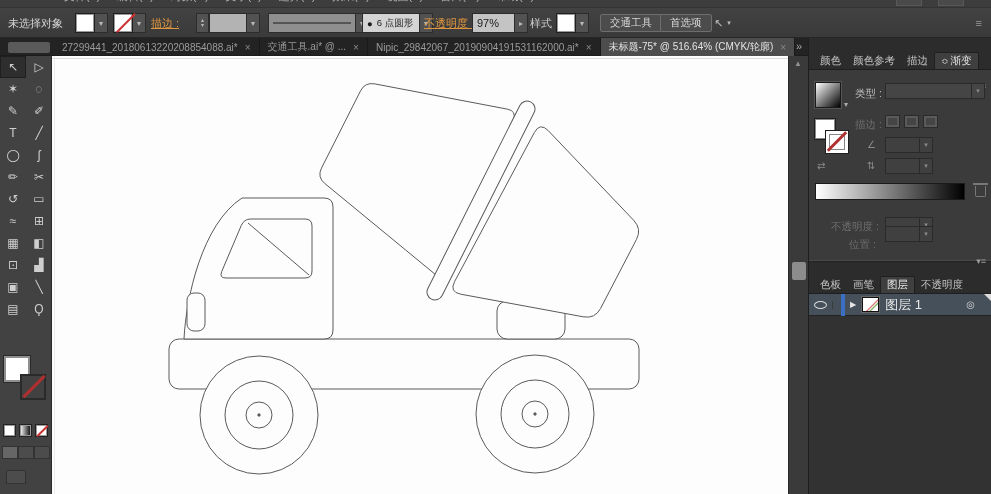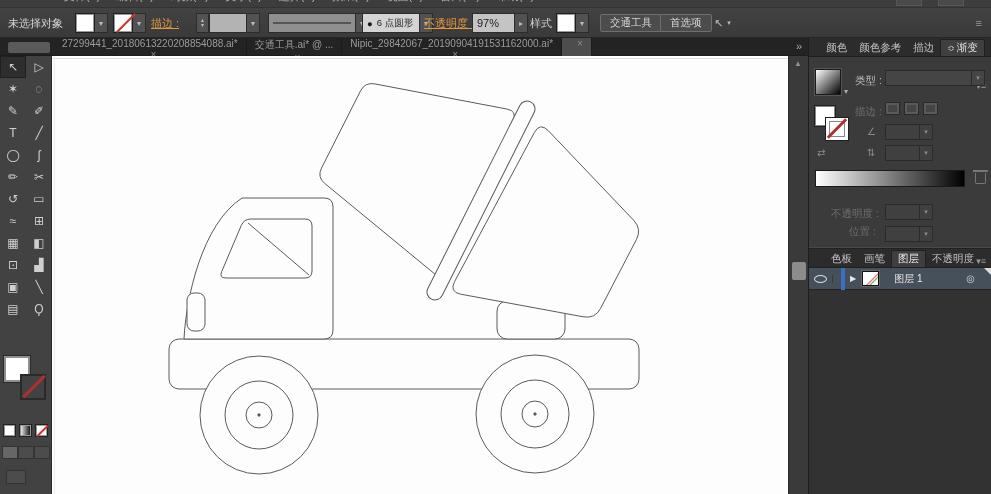--- a/index.html
+++ b/index.html
@@ -26,21 +26,21 @@
   .cb-link { color:#e0963e; text-decoration:underline; }
   .stepper { width:13px; height:20px; background:#525252; border:1px solid #2c2c2c; display:flex; flex-direction:column; align-items:center; justify-content:center; font-size:6px; color:#bbb; line-height:5px; }
   .field { height:20px; border:1px solid #2c2c2c; display:flex; align-items:center; padding:0 4px; color:#1c1c1c; }
   .btn { height:18px; padding:0 9px; background:#4c4c4c; border:1px solid #6e6e6e; border-radius:2px; color:#d8d8d8; display:flex; align-items:center; font-size:10.5px; }
   .cb-menu-icon { color:#9a9a9a; font-size:11px; letter-spacing:1px; }
 
   
   .tabbar { position:absolute; left:0; top:38px; width:808px; height:18px; background:#232323; border-bottom:1px solid #1c1c1c; }
   .tab-stub { position:absolute; left:8px; top:4px; width:42px; height:11px; background:#5a5a5a; border-radius:2px; }
   .dtabs { position:absolute; left:54px; top:0; height:18px; display:flex; }
-  .dtab { height:18px; display:flex; align-items:center; padding:0 8px; color:#9b9b9b; font-size:10px; border-right:1px solid #1a1a1a; cursor:default; white-space:nowrap;flex-direction:column; }
+  .dtab { height:18px; display:flex; align-items:center; padding:0 8px; color:#9b9b9b; font-size:10px; border-right:1px solid #1a1a1a; cursor:default; white-space:nowrap; }
   .dtab.active { background:#4d4d4d; color:#e2e2e2; }
   .dtab-close { margin-left:7px; color:#8a8a8a; font-size:10px; }
   .tab-overflow { position:absolute; right:6px; top:2px; color:#aaa; font-size:11px; }
 
   
   .toolbar { position:absolute; left:0; top:56px; width:52px; height:438px; background:#424242; border-right:1px solid #2a2a2a; }
   .tool-grid { display:grid; grid-template-columns:26px 26px; }
   .tool { width:26px; height:22px; display:flex; align-items:center; justify-content:center; color:#cfcfcf; font-size:12px; }
   .tool.active { background:#2e2e2e; box-shadow:inset 0 0 0 1px #1f1f1f; }
   .fillstroke { position:absolute; left:0; top:296px; width:52px; height:78px; }
@@ -60,21 +60,21 @@
   .canvas { position:absolute; left:52px; top:56px; width:736px; height:438px; background:#fdfdfd; }
   .canvas svg { display:block; }
 
   
   .vscroll { position:absolute; left:788px; top:56px; width:20px; height:438px; background:#3a3a3a; border-left:1px solid #2a2a2a; }
   .vs-up { position:absolute; left:5px; top:3px; color:#8f8f8f; font-size:8px; }
   .vs-thumb { position:absolute; left:3px; top:206px; width:14px; height:18px; background:#8c8c8c; border-radius:2px; }
 
   
   .rightpanel { position:absolute; left:808px; top:38px; width:183px; height:456px; background:#3b3b3b; border-left:1px solid #1e1e1e; }
-  .ptab-row { position:relative; height:19px; background:#2c2c2c; display:flex; align-items:flex-end; padding-left:5px; border-bottom:1px solid #1f1f1f;justify-content:center; }
+  .ptab-row { position:relative; height:32px; background:#2c2c2c; display:flex; align-items:flex-end; padding-left:5px; border-bottom:1px solid #1f1f1f; }
   .ptab { height:17px; padding:0 6px; display:flex; align-items:center; font-size:10.5px; color:#c3c3c3; }
   .ptab.active { background:#3f3f3f; border:1px solid #1f1f1f; border-bottom:none; border-radius:2px 2px 0 0; color:#e4e4e4; }
   .ptab .ticon { margin-right:2px; font-size:9px; color:#bbb; }
   .pmenu { position:absolute; right:5px; top:5px; color:#9a9a9a; font-size:9px; letter-spacing:0; }
 
   .grad-body { position:relative; height:176px; }
   .grad-swatch { position:absolute; left:6px; top:12px; width:26px; height:26px; background:linear-gradient(135deg,#fff 0%,#000 100%); border:1px solid #1a1a1a; box-shadow:0 0 0 1px #555; }
   .grad-swatch-dd { position:absolute; left:35px; top:30px; color:#aaa; font-size:8px; }
   .grad-fs-fill { position:absolute; left:5px; top:48px; width:22px; height:22px; background:#fff; border:1px solid #1f1f1f; box-shadow:inset 0 0 0 1px #888; }
   .grad-fs-stroke { position:absolute; left:16px; top:60px; width:24px; height:24px; background:#fff; border:1px solid #1f1f1f; box-shadow:inset 0 0 0 3px #fff, inset 0 0 0 4px #888; }
@@ -93,21 +93,21 @@
 
   .panel-divider { height:2px; background:#222; border-top:1px solid #4a4a4a; }
 
   .layers-body { position:relative; height:238px; background:#323232; }
   .layer-row { position:relative; height:22px; background:#46505a; border-bottom:1px solid #222; display:flex; align-items:center; }
   .eye-col { width:24px; display:flex; justify-content:center; border-right:1px solid #3a3a3a; }
   .eye { width:13px; height:8px; border:1px solid #dcdcdc; border-radius:50%; }
   .sel-bar { width:4px; height:22px; background:#3a6fc4; margin-left:8px; }
   .exp-tri { color:#e6e6e6; font-size:8px; margin-left:5px; }
   .layer-thumb { width:17px; height:15px; margin-left:6px; background:linear-gradient(135deg,#fff 55%,#d66 60%,#fff 66%,#7a5 72%,#fff 78%); border:1px solid #111; box-shadow:0 0 0 1px #666; }
-  .layer-name { margin-left:15px; color:#e8e8e8; font-size:10px; }
+  .layer-name { margin-left:6px; color:#e8e8e8; font-size:13px; }
   .target-circle { position:absolute; right:16px; color:#cfcfcf; font-size:10px; }
   .row-corner { position:absolute; right:0; top:0; width:0; height:0; border-left:7px solid transparent; border-top:7px solid #ddd; }
 </style>
 </head>
 <body>
 
 <div class="app">
 
   <div class="menubar">
     <div class="menubar-inner" id="menu-items"><span>文件(F)</span><span>编辑(E)</span><span>对象(O)</span><span>文字(T)</span><span>选择(S)</span><span>效果(C)</span><span>视图(V)</span><span>窗口(W)</span><span>帮助(H)</span></div>
@@ -189,20 +189,21 @@
         </div>
         <div class="dtab">
           <span>交通工具.ai* @ ...</span>
           <span class="dtab-close">×</span>
         </div>
         <div class="dtab">
           <span>Nipic_29842067_20190904191531162000.ai*</span>
           <span class="dtab-close">×</span>
         </div>
         <div class="dtab active">
+          <span>未标题-75* @ 516.64% (CMYK/轮廓)</span>
           <span class="dtab-close">×</span>
         </div>
       </div>
     <div class="tab-overflow">»</div>
   </div>
 
   <div class="toolbar">
     <div class="tool-grid" id="tool-grid">
         <div class="tool active">↖</div>
         <div class="tool">▷</div>

